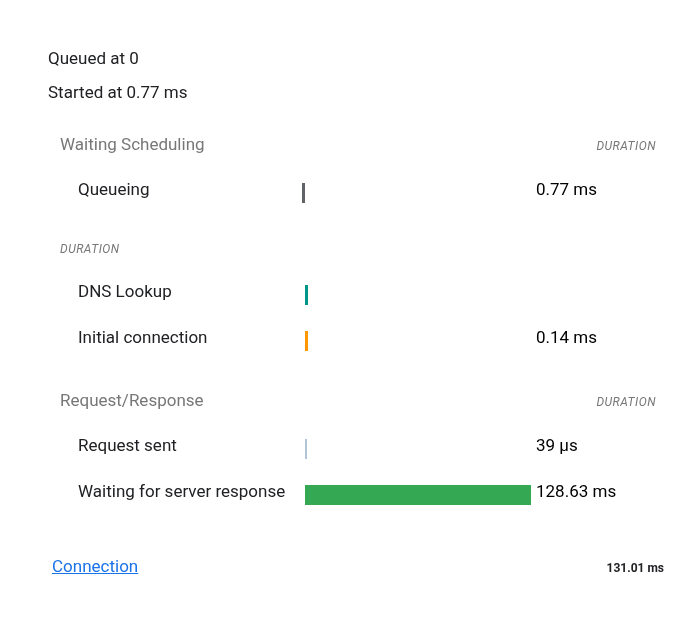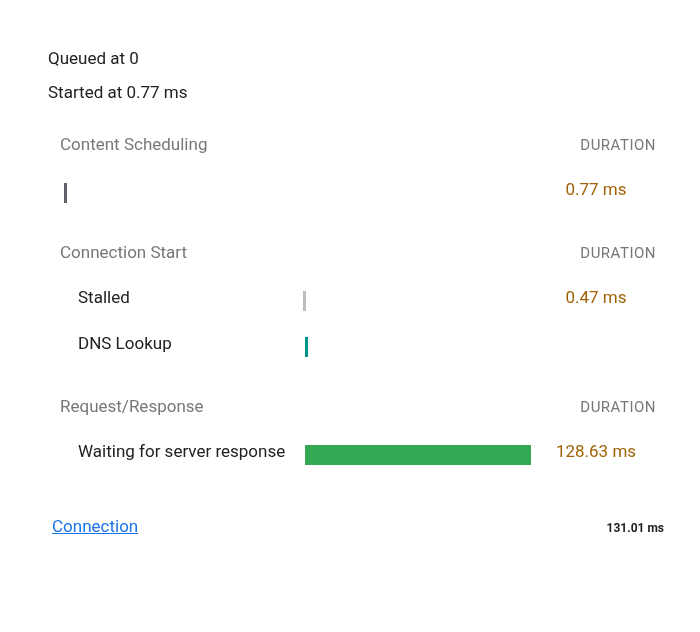--- a/index.html
+++ b/index.html
@@ -16,40 +16,40 @@
     .section { margin-top: 28px; }
     .section-header {
       display: flex;
       justify-content: space-between;
       align-items: baseline;
       color: #777;
       font-size: 17px;
       margin-bottom: 10px;
       font-weight: 400;
     }
-    .section-header .dur-hd { font-size: 15px; letter-spacing: 0.5px; color: #777; }
+    .section-header .dur-hd { font-size: 12px; letter-spacing: 0.5px; color: #777; font-style: italic; }
     .row {
       display: flex;
       align-items: center;
       padding: 6px 0;
     }
     .row .label {
       width: 230px;
       padding-left: 18px;
       color: #202124;
     }
     .row .chart-cell {
       flex: 1;
       height: 22px;
       position: relative;
     }
     .row .value {
       width: 120px;
-      text-align: center;
-      color: #a16207;
+      text-align: left;
+      color: #000000;
     }
     .bar {
       position: absolute;
       top: 1px;
       height: 20px;
     }
     .footer {
       display: flex;
       justify-content: space-between;
       align-items: baseline;
@@ -67,53 +67,60 @@
   </style>
 </head>
 <body>
 
 <div class="meta-line">Queued at 0</div>
 <div class="meta-line">Started at 0.77 ms</div>
 
 <div id="sections">
     <div class="section">
       <div class="section-header">
-        <span>Content Scheduling</span>
+        <span>Waiting Scheduling</span>
         <span class="dur-hd">DURATION</span>
       </div>
       <div class="row">
+        <div class="label">Queueing</div>
         <div class="chart-cell">
           <div class="bar" style="left: 0%; width: 3px; background: rgb(96, 99, 103);"></div>
         </div>
         <div class="value">0.77 ms</div>
       </div>
     </div>
     <div class="section">
       <div class="section-header">
-        <span>Connection Start</span>
         <span class="dur-hd">DURATION</span>
-      </div>
-      <div class="row">
-        <div class="label">Stalled</div>
-        <div class="chart-cell">
-          <div class="bar" style="left: 0.6%; width: 3px; background: rgb(188, 189, 191);"></div>
-        </div>
-        <div class="value">0.47 ms</div>
       </div>
       <div class="row">
         <div class="label">DNS Lookup</div>
         <div class="chart-cell">
           <div class="bar" style="left: 0.95%; width: 3px; background: rgb(0, 150, 136);"></div>
         </div>
       </div>
+      <div class="row">
+        <div class="label">Initial connection</div>
+        <div class="chart-cell">
+          <div class="bar" style="left: 1.4%; width: 3px; background: rgb(255, 152, 0);"></div>
+        </div>
+        <div class="value">0.14 ms</div>
+      </div>
     </div>
     <div class="section">
       <div class="section-header">
         <span>Request/Response</span>
         <span class="dur-hd">DURATION</span>
+      </div>
+      <div class="row">
+        <div class="label">Request sent</div>
+        <div class="chart-cell">
+          <div class="bar" style="left: 1.5%; width: 2px; background: rgb(176, 198, 216);"></div>
+        </div>
+        <div class="value">39 µs</div>
       </div>
       <div class="row">
         <div class="label">Waiting for server response</div>
         <div class="chart-cell">
           <div class="bar" style="left: 1.5%; width: 98%; background: rgb(52, 168, 83);"></div>
         </div>
         <div class="value">128.63 ms</div>
       </div>
     </div>
   </div>

